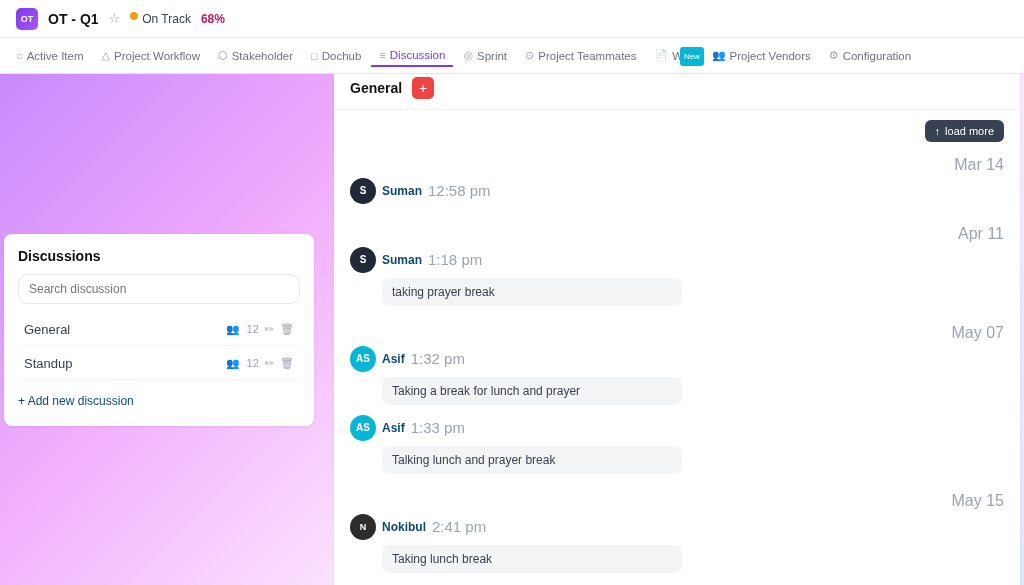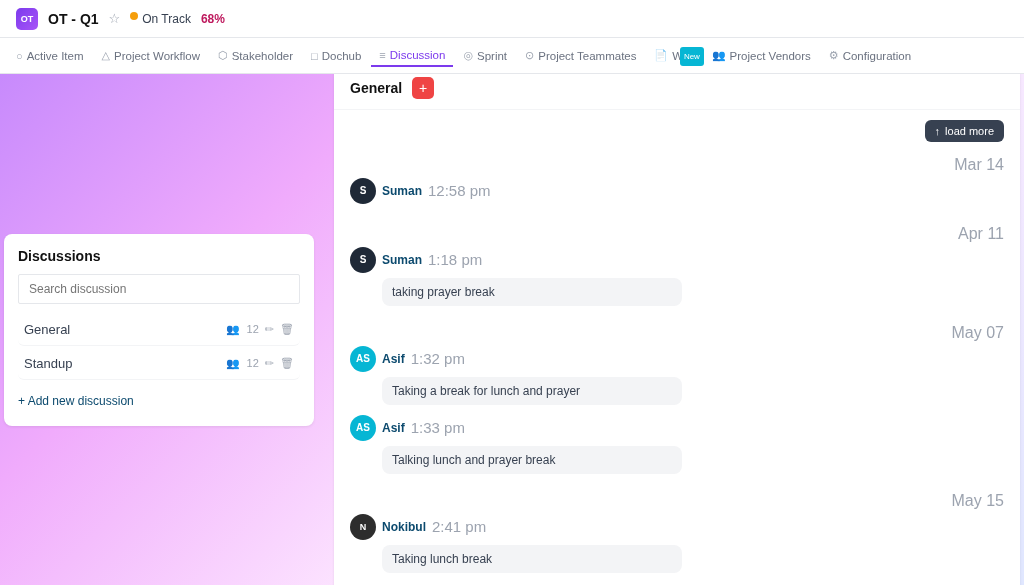--- a/index.html
+++ b/index.html
@@ -100,21 +100,21 @@
       box-shadow: 0 1px 3px rgba(0,0,0,0.08);
     }
     .sidebar-title {
       font-size: 14px;
       font-weight: 700;
       color: #111;
     }
     .search-box {
       width: 100%;
       border: 1px solid #e5e7eb;
-      border-radius: 2px;
+      border-radius: 10px;
       padding: 7px 10px;
       font-size: 12px;
       color: #9ca3af;
       outline: none;
     }
     .discussion-list { display: flex; flex-direction: column; gap: 2px; }
     .discussion-item {
       display: flex;
       align-items: center;
       justify-content: space-between;

